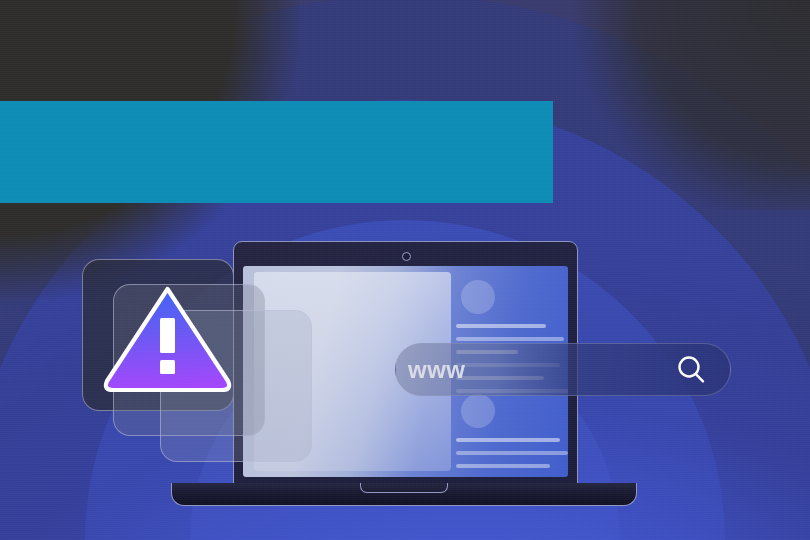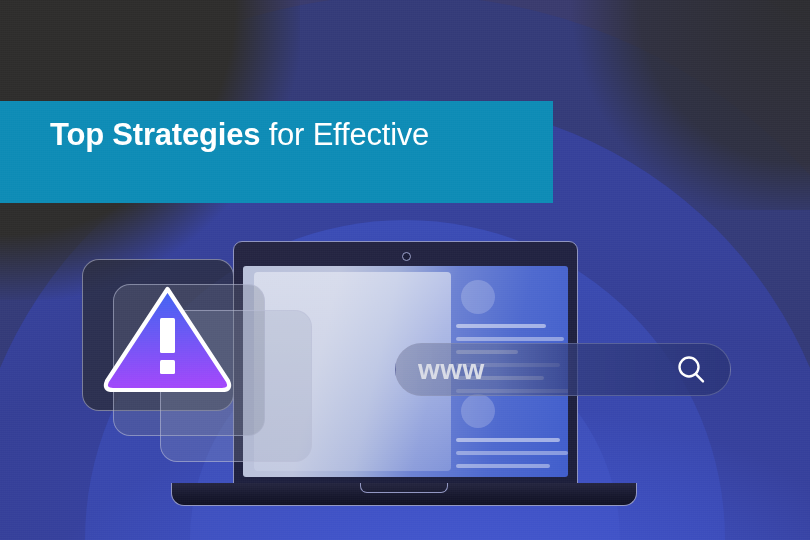--- a/index.html
+++ b/index.html
@@ -133,22 +133,22 @@
       rgba(116,124,160,.52) 0%,
       rgba(96,106,150,.55) 30%,
       rgba(48,58,122,.74) 55%,
       rgba(40,50,118,.80) 100%);
     border:1px solid rgba(150,156,186,.38);
     box-sizing:border-box;
     z-index:45;
     display:flex;align-items:center;justify-content:space-between;
   }
   #wwwtext{
-    color:#d8dbe6;font-size:28px;font-weight:700;letter-spacing:.5px;
-    margin-left:22px;line-height:1;
+    color:#d8dbe6;font-size:24px;font-weight:700;letter-spacing:.5px;
+    margin-left:12px;line-height:1;
   }
   #searchicon{margin-right:22px;display:flex;align-items:center;}
   #noise{
     position:absolute;left:0;top:0;width:810px;height:540px;
     pointer-events:none;opacity:.05;z-index:60;
     background-image:repeating-linear-gradient(0deg,rgba(255,255,255,.35) 0 1px,rgba(0,0,0,0) 1px 2px),
                      repeating-linear-gradient(90deg,rgba(255,255,255,.25) 0 1px,rgba(0,0,0,0) 1px 2px);
   }
 </style>
 </head>
@@ -216,17 +216,16 @@
     <span id="wwwtext">www</span>
     <span id="searchicon">
       <svg width="34" height="34" viewBox="0 0 34 34" xmlns="http://www.w3.org/2000/svg">
         <circle cx="15" cy="14" r="9.5" fill="none" stroke="#ffffff" stroke-width="2.4"></circle>
         <line x1="21.6" y1="20.8" x2="29" y2="28.4" stroke="#ffffff" stroke-width="2.4" stroke-linecap="round"></line>
       </svg>
     </span>
   </div>
 
   <div id="banner">
-    <div class="line"><span class="strong">Top Strategies</span><span> for Effective</span></div>
   </div>
 
   <div id="noise"></div>
 </div>
 
 </body></html>

